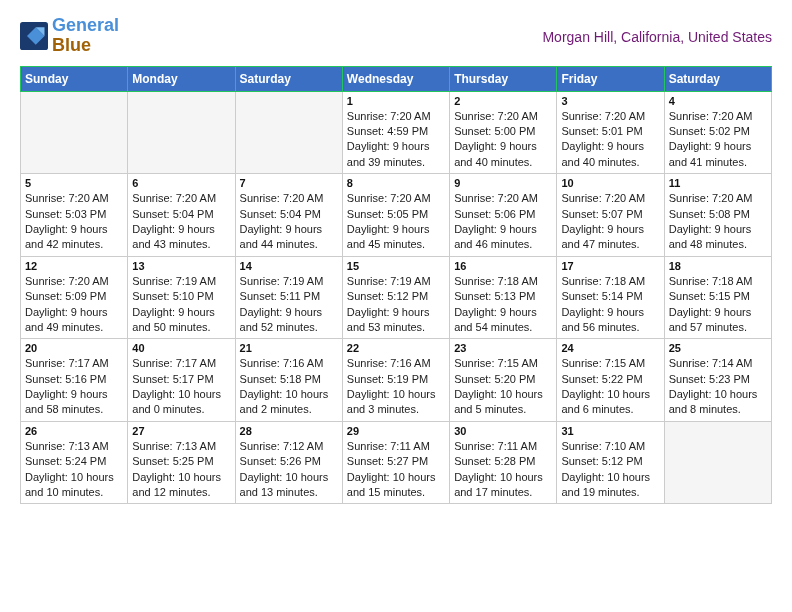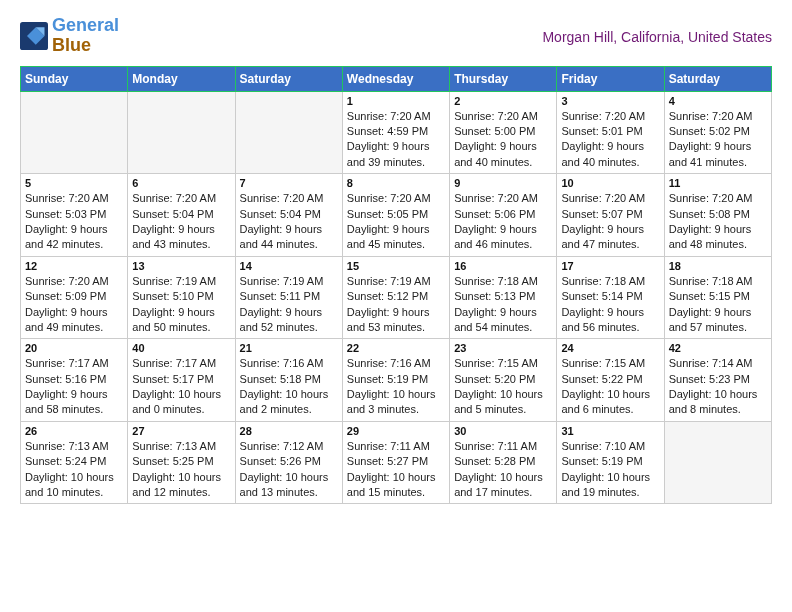--- a/index.html
+++ b/index.html
@@ -304,21 +304,21 @@
 and 5 minutes.</div>
           </td>
           <td>
             <div class="day-number">24</div>
             <div class="cell-text" style="white-space: pre-line;">Sunrise: 7:15 AM
 Sunset: 5:22 PM
 Daylight: 10 hours
 and 6 minutes.</div>
           </td>
           <td>
-            <div class="day-number">42</div>
+            <div class="day-number">25</div>
             <div class="cell-text" style="white-space: pre-line;">Sunrise: 7:14 AM
 Sunset: 5:23 PM
 Daylight: 10 hours
 and 8 minutes.</div>
           </td>
         </tr>
         <tr class="week-row">
           <td>
             <div class="day-number">26</div>
             <div class="cell-text" style="white-space: pre-line;">Sunrise: 7:13 AM
@@ -350,21 +350,21 @@
           <td>
             <div class="day-number">30</div>
             <div class="cell-text" style="white-space: pre-line;">Sunrise: 7:11 AM
 Sunset: 5:28 PM
 Daylight: 10 hours
 and 17 minutes.</div>
           </td>
           <td>
             <div class="day-number">31</div>
             <div class="cell-text" style="white-space: pre-line;">Sunrise: 7:10 AM
-Sunset: 5:19 PM
+Sunset: 5:12 PM
 Daylight: 10 hours
 and 19 minutes.</div>
           </td>
           <td class="empty"></td>
         </tr>
       </tbody>
   </table>
 </div>
 
 </body></html>

